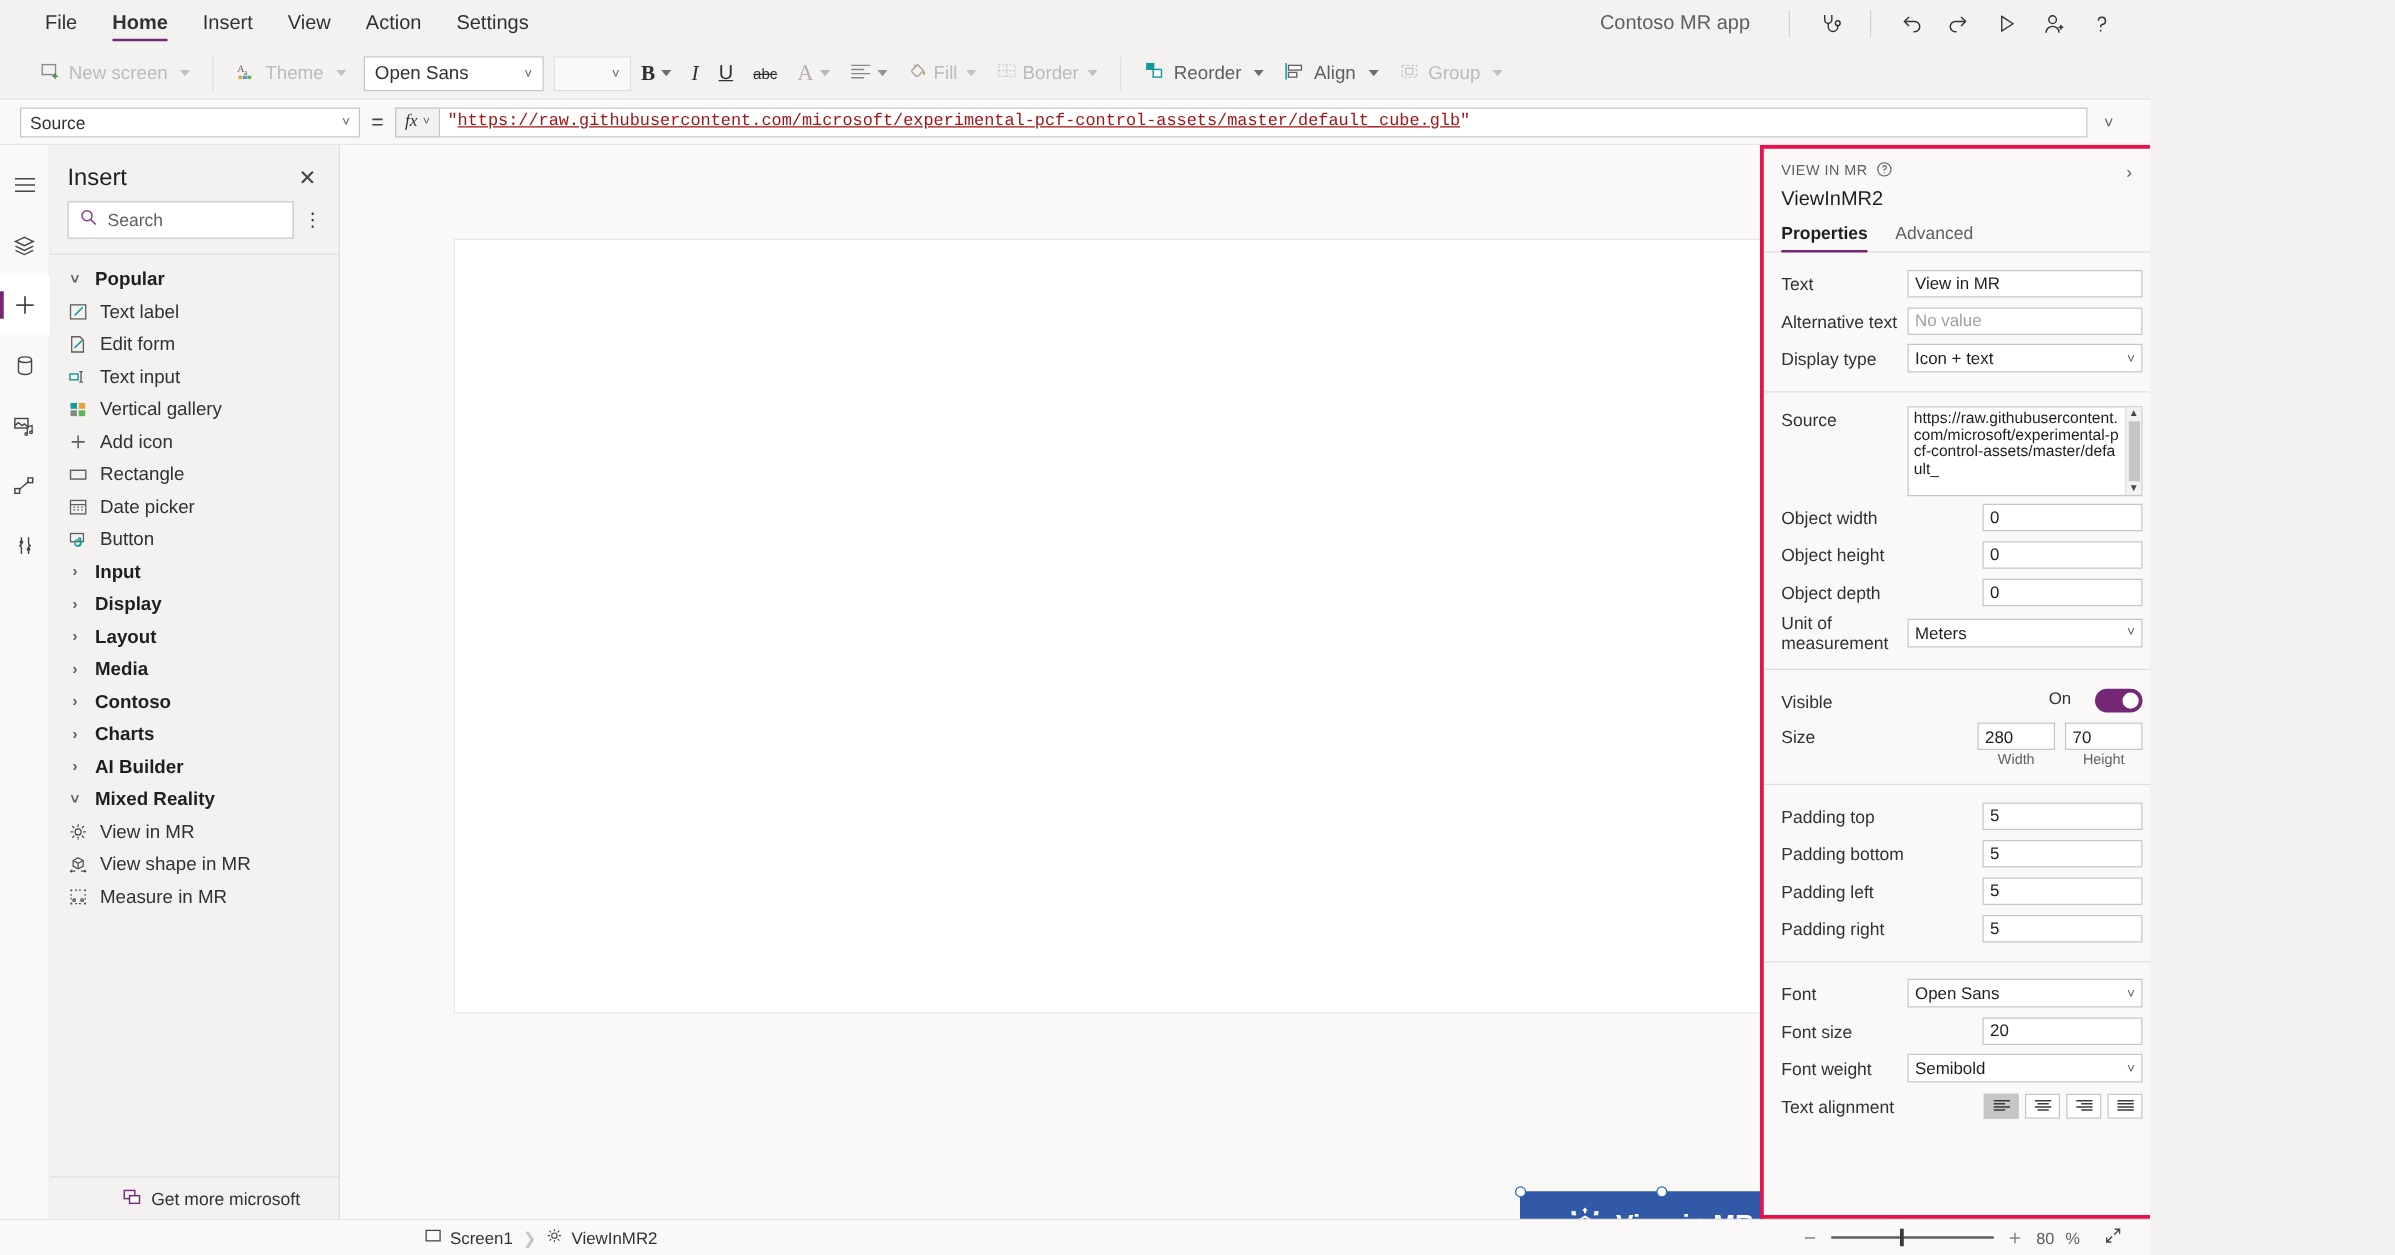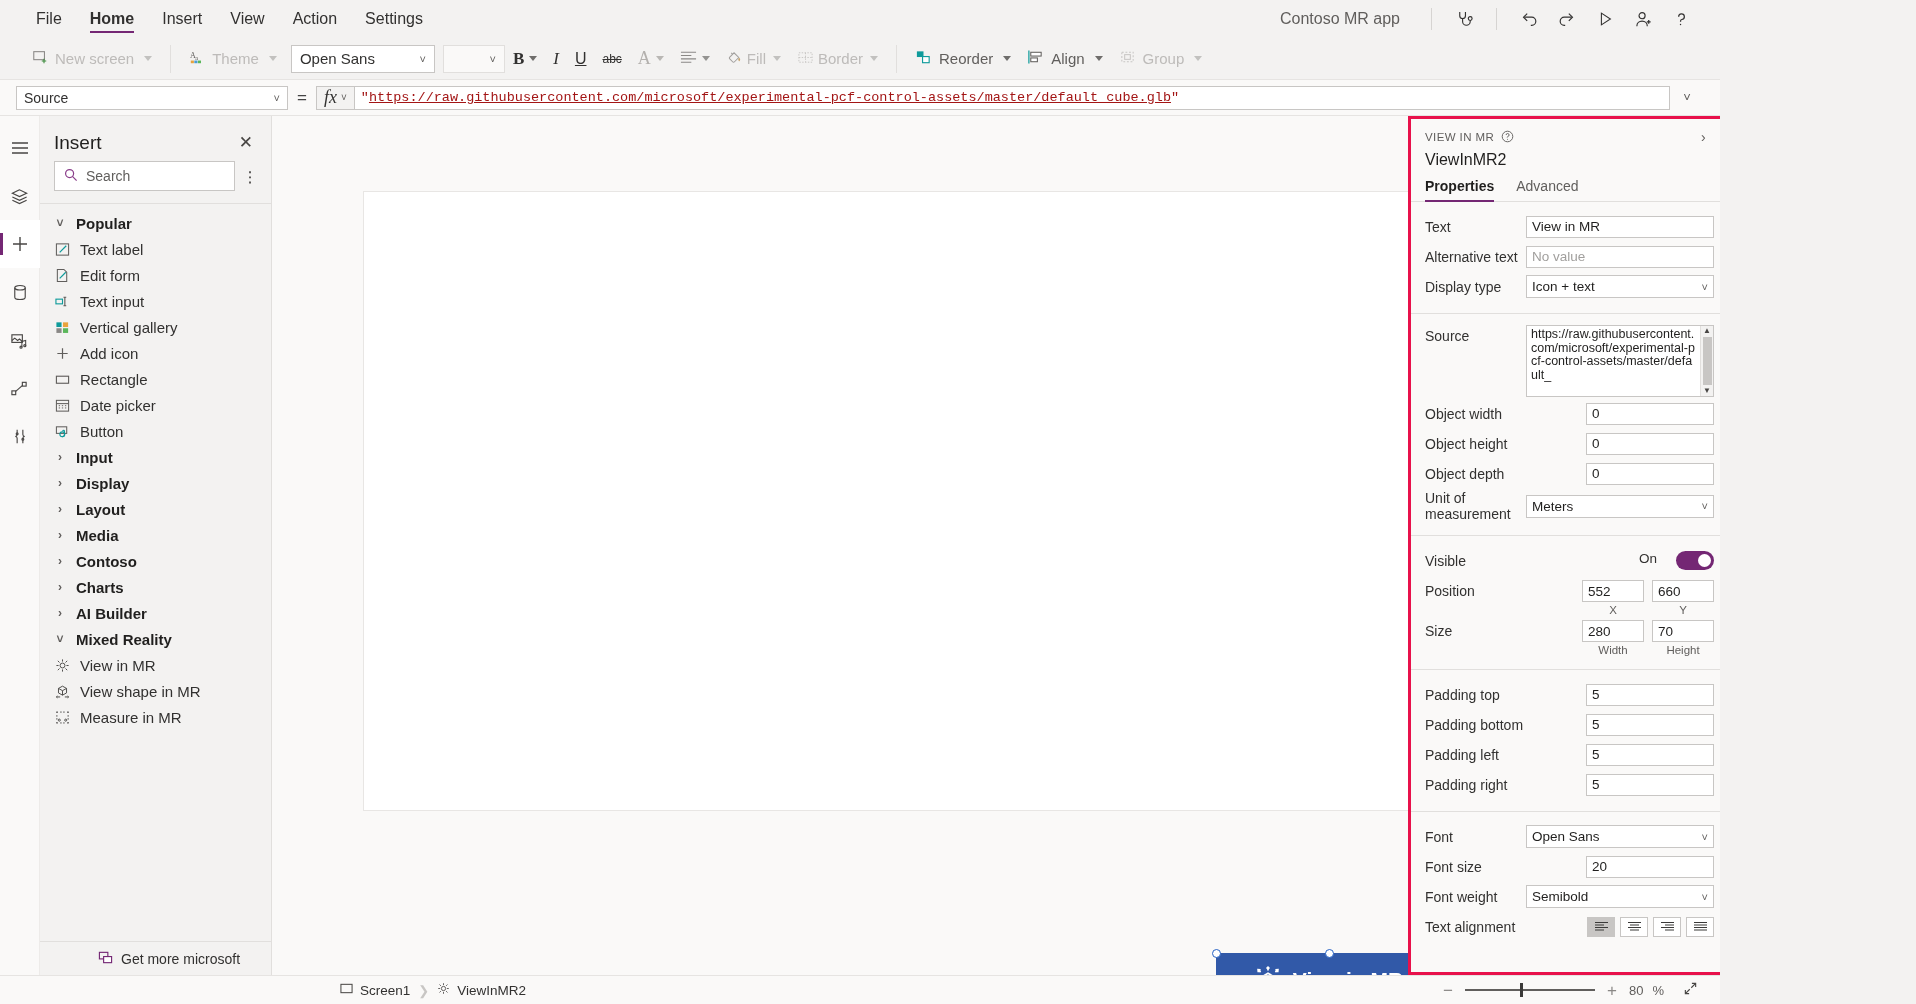--- a/index.html
+++ b/index.html
@@ -39,21 +39,21 @@
   .ital-i { font-size:17px; font-style:italic; color:#323130; font-family:"Liberation Serif", serif; }
   .und-u { font-size:16px; color:#323130; text-decoration:underline; }
   .strk-s { font-size:12px; color:#323130; text-decoration:line-through; }
   .bigA { font-size:18px; color:#b3b0ad; font-family:"Liberation Serif", serif; }
 
   
   .fxbar { height:36px; background:#faf9f8; border-bottom:1px solid #e6e4e2; display:flex; align-items:center; padding:0 16px; gap:0; flex:0 0 36px; }
   .prop-combo { width:272px; height:24px; border:1px solid #c8c6c4; background:#fff; display:flex; align-items:center; padding:0 7px; font-size:14px; }
   .eqs { width:28px; text-align:center; font-size:17px; color:#444; }
   .fx-box { height:24px; border:1px solid #c8c6c4; border-right:none; background:#f3f2f1; display:flex; align-items:center; padding:0 7px; gap:4px; }
-  .fx-it { font-family:"Liberation Serif", serif; font-style:italic; font-size:18px; }
+  .fx-it { font-family:"Liberation Serif", serif; font-style:italic; font-size:14px; }
   .fx-input { flex:1; height:24px; border:1px solid #c8c6c4; background:#fff; display:flex; align-items:center; padding:0 6px;
               font-family:"Liberation Mono", monospace; font-size:13.5px; color:#111; overflow:hidden; white-space:nowrap; }
   .fx-input .q { color:#a31515; }
   .fx-input .url { color:#a31515; text-decoration:underline; }
   .fxbar-chev { width:34px; text-align:center; color:#605e5c; font-size:13px; }
 
   
   .main { flex:1; display:flex; min-height:0; position:relative; }
 
   
@@ -654,33 +654,20 @@
       <div class="pp-sect">
         <div class="prow">
           <div class="plab">Visible</div>
           <div class="toggle-wrap">
             <span class="toggle-lab">On</span>
             <span class="toggle">
                 <span class="knob"></span>
               </span>
           </div>
         </div>
-        <div class="prow" style="align-items:flex-start; margin-top:6px;">
-          <div class="plab" style="padding-top:3px;">Position</div>
-          <div class="pair">
-            <div class="pbox">
-              <div class="fld">552</div>
-              <div class="sub">X</div>
-            </div>
-            <div class="pbox">
-              <div class="fld">660</div>
-              <div class="sub">Y</div>
-            </div>
-          </div>
-        </div>
         <div class="prow" style="align-items:flex-start; margin-top:4px;">
           <div class="plab" style="padding-top:3px;">Size</div>
           <div class="pair">
             <div class="pbox">
               <div class="fld">280</div>
               <div class="sub">Width</div>
             </div>
             <div class="pbox">
               <div class="fld">70</div>
               <div class="sub">Height</div>

